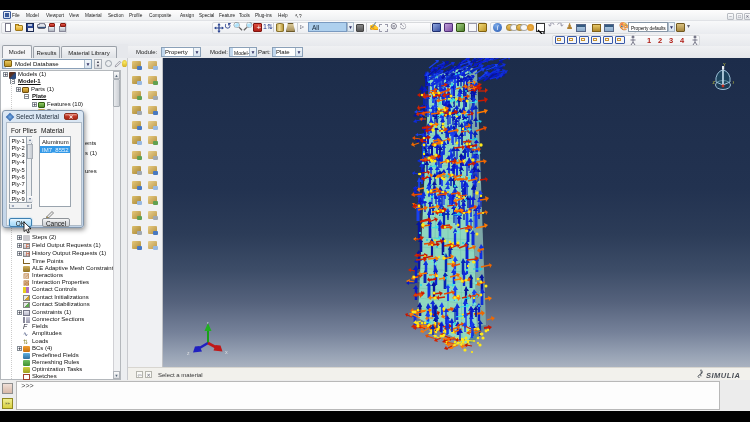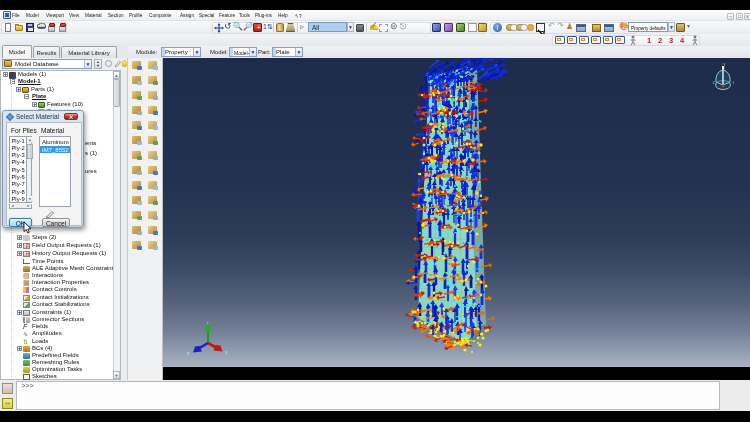--- a/index.html
+++ b/index.html
@@ -2054,20 +2054,29 @@
 <polygon points="19.5,9 26.5,9 23,1" fill="#20b020"></polygon>
 <line x1="23" y1="21" x2="12" y2="27.5" stroke="#2020c0" stroke-width="2.6"></line>
 <polygon points="14.5,24 17,29.5 8,30.5 10,24.5" fill="#2020c0"></polygon>
 <line x1="23" y1="21" x2="33" y2="26.5" stroke="#c01818" stroke-width="2.6"></line>
 <polygon points="30.5,23 28.5,28.5 37.5,29.5 35.5,23.5" fill="#c01818"></polygon>
 <text x="21.5" y="1.5" font-size="4" fill="#e8e8e8" font-family="Liberation Sans">Y</text>
 <text x="2" y="33" font-size="4" fill="#e8e8e8" font-family="Liberation Sans">Z</text>
 <text x="40" y="32" font-size="4" fill="#e8e8e8" font-family="Liberation Sans">X</text>
 </svg>
     </div>
+    <div id="promptbar" class="abs">
+      <span style="position:absolute;left:8px;top:3px;width:7px;height:7px;border:1px solid #b4b4ac;background:#fafaf6;color:#667;font-size:5px;text-align:center;line-height:6px">⇦</span>
+      <span style="position:absolute;left:17px;top:3px;width:7px;height:7px;border:1px solid #b4b4ac;background:#fafaf6;color:#667;font-size:5px;text-align:center;line-height:6px">✕</span>
+      <span style="position:absolute;left:30px;top:4px;font-size:6px">Select a material</span>
+      <svg width="52" height="11" viewBox="0 0 52 11" style="position:absolute;right:2px;top:1px">
+<path d="M3.5 8.5 C2 8.5 1.5 7.5 2.5 6.5 C3.5 5.5 5.5 5.5 6 4 C6.3 3 5.5 2.5 4.5 3 M4 1.5 C5 0.8 6.5 1.2 6.2 2.6 C6 3.8 4.8 4.2 4.2 5.5 C3.8 6.5 4.5 7.2 5.5 6.8" stroke="#4a4f56" stroke-width="0.9" fill="none"></path>
+<text x="10" y="8.5" font-size="7.5" font-style="italic" font-weight="bold" fill="#4a4f56" font-family="Liberation Sans" letter-spacing="0.5">SIMULIA</text>
+</svg>
+    </div>
     <div id="cmdarea" class="abs">
       <span style="position:absolute;left:2px;top:3px;width:11px;height:11px;background:linear-gradient(#f0e0d8,#d8b8a8);border:1px solid #909090"></span>
       <span style="position:absolute;left:2px;top:18px;width:11px;height:11px;background:linear-gradient(#f0ee90,#d8d040);border:1px solid #908820;font-size:4px;color:#333;text-align:center;line-height:10px">»»</span>
       <div id="cmdbox">&nbsp;&gt;&gt;&gt;</div>
     </div>
     <div id="botblack" class="abs"></div>
     <div style="position:absolute;left:2px;top:110px;width:82px;height:118px;background:linear-gradient(#dce8f4,#c2d4e8);border:1px solid #8296ac;border-radius:3px;box-shadow:1px 2px 5px rgba(0,0,0,0.45);font-family:'Liberation Sans',sans-serif">
       <span style="position:absolute;left:4px;top:2.5px;width:6px;height:6px;background:radial-gradient(circle,#78b0e8,#2858a0);transform:rotate(45deg)"></span>
       <span style="position:absolute;left:13px;top:1.5px;font-size:6.5px;color:#1c2a3a">Select Material</span>
       <span style="position:absolute;left:61px;top:1.5px;width:14px;height:7.5px;background:linear-gradient(#f0a090,#c03828 45%,#a82818);border:1px solid #903020;border-radius:2px;color:#fff;font-size:5.5px;text-align:center;line-height:7px;font-weight:bold">✕</span>

